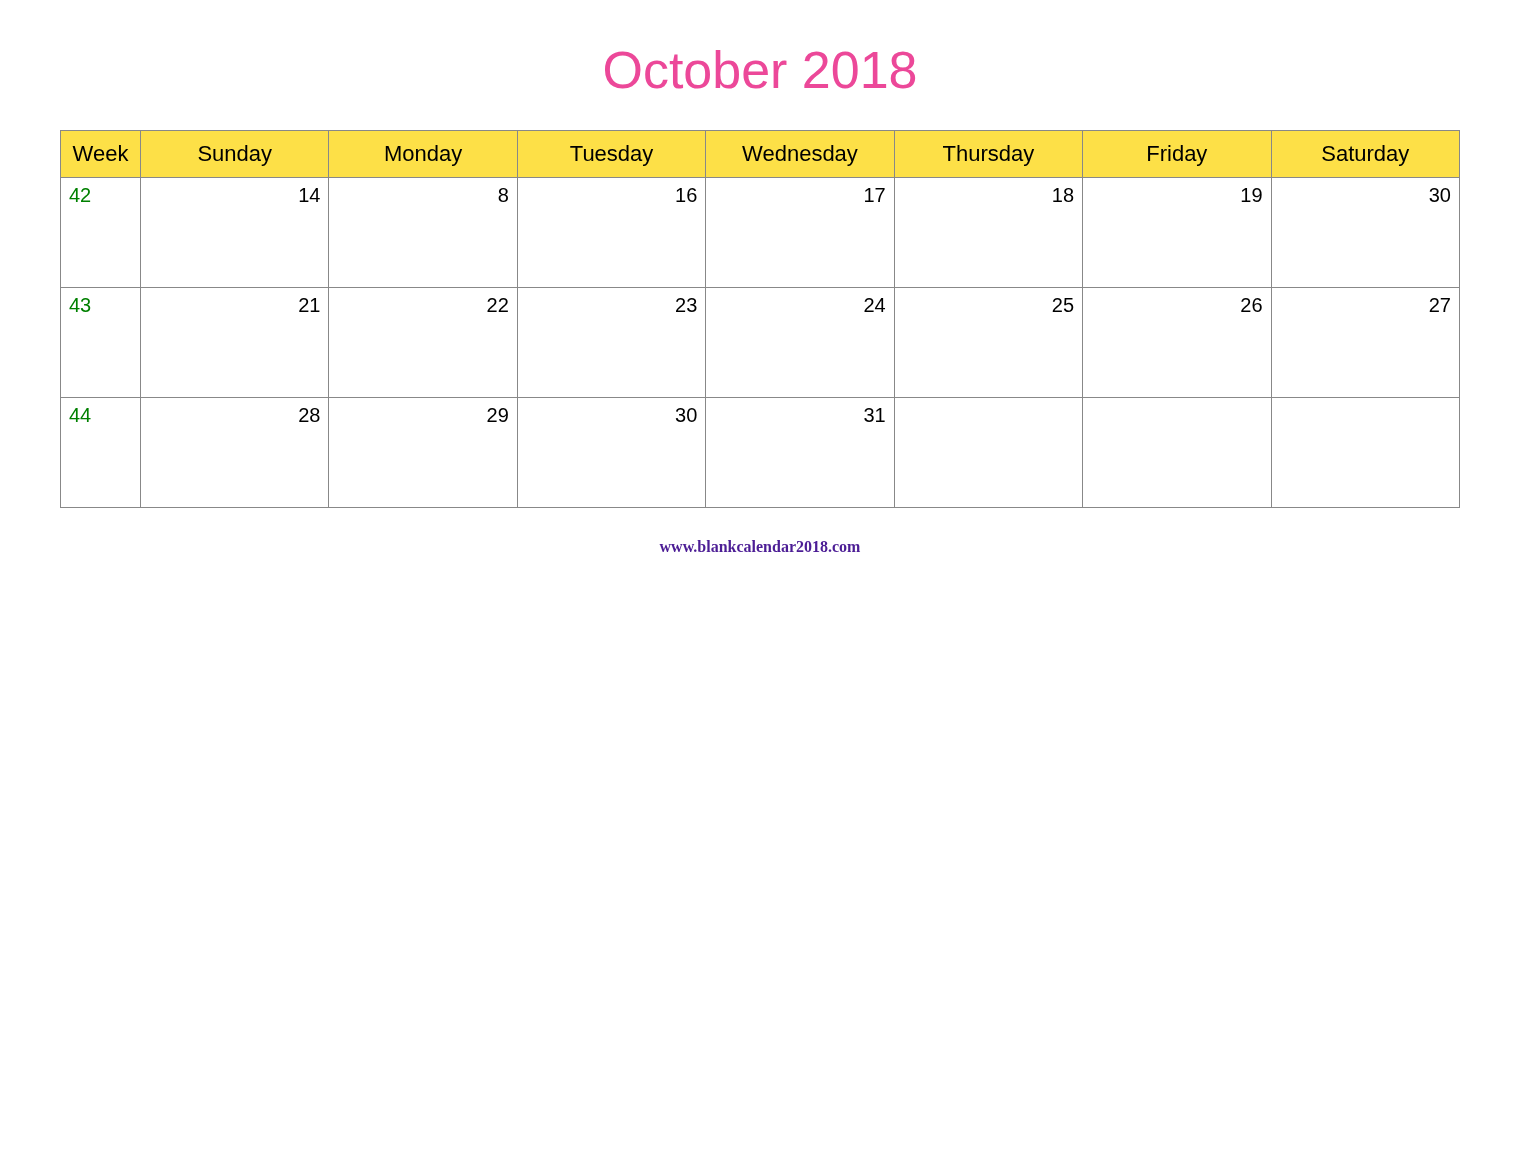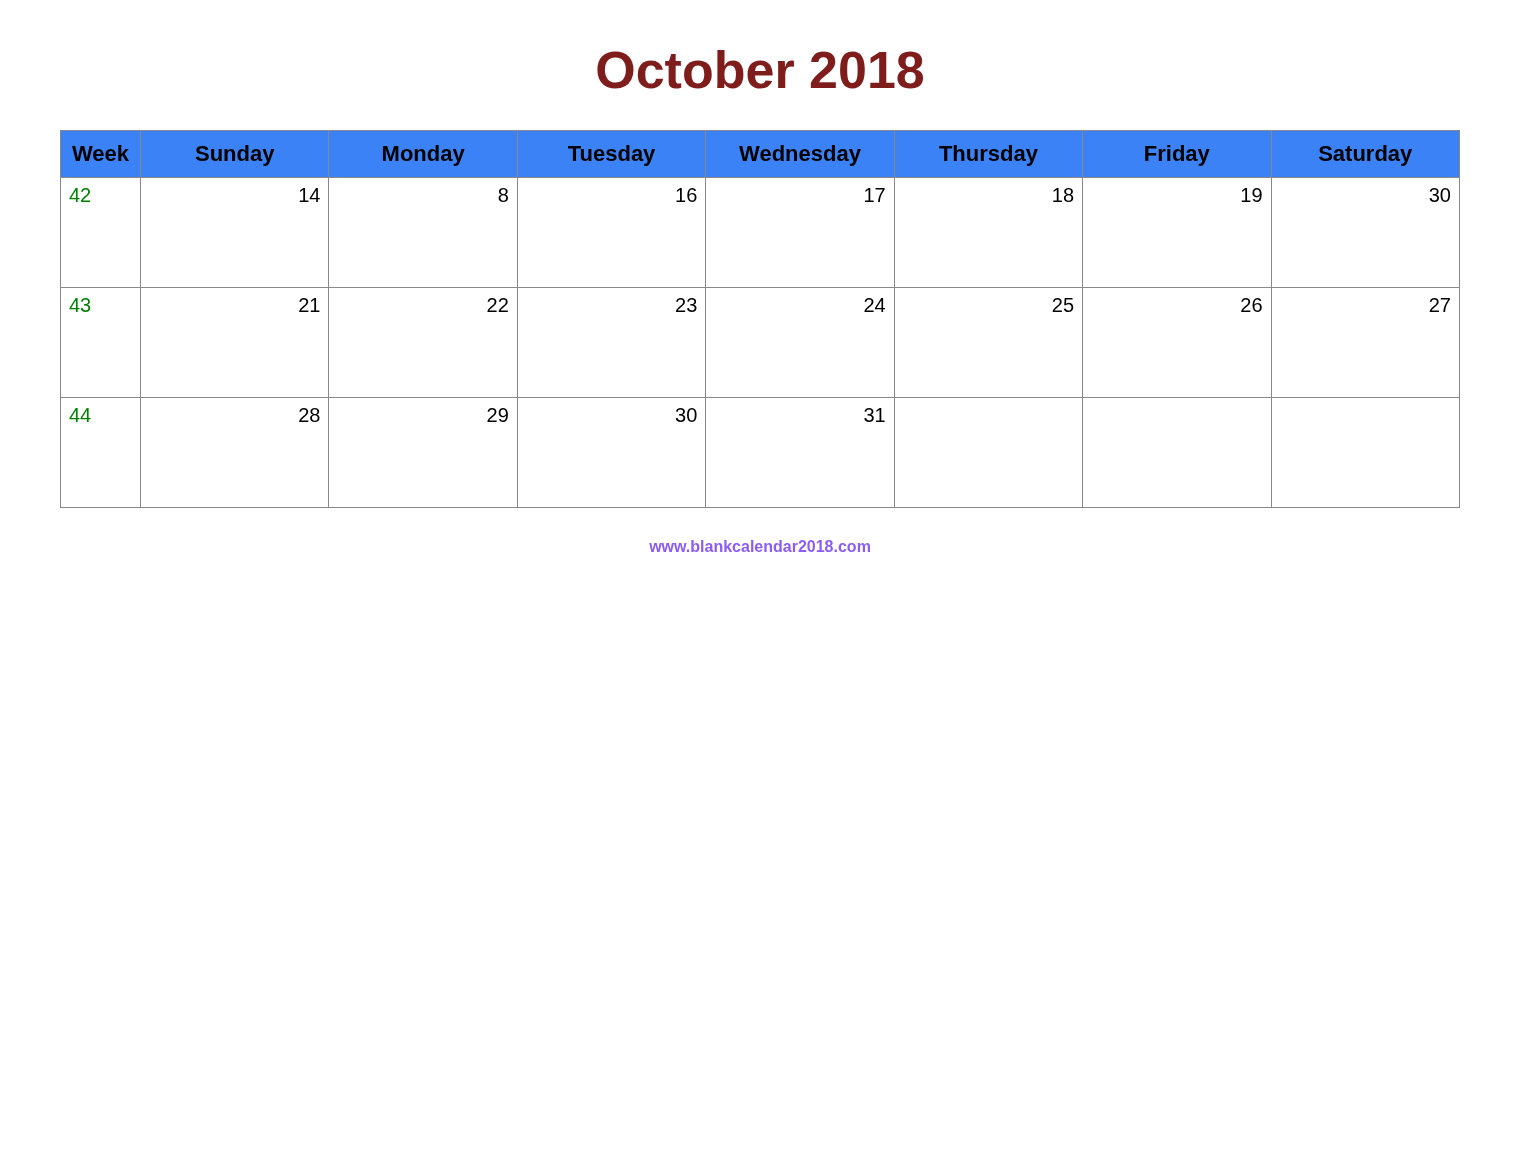--- a/index.html
+++ b/index.html
@@ -14,44 +14,44 @@
       width: 1520px;
       min-height: 1174px;
       display: flex;
       flex-direction: column;
       align-items: center;
       padding: 40px 60px;
     }
 
     .page-title {
       font-size: 52px;
-      font-weight: bold;
+      font-weight: normal;
       margin-bottom: 30px;
-      color: #7f1d1d;
+      color: #ec4899;
     }
 
     .calendar-table {
       width: 100%;
       border-collapse: collapse;
       border: 1.5px solid #888;
     }
 
     .calendar-table th,
     .calendar-table td {
       border: 1.5px solid #888;
       padding: 6px 8px;
       vertical-align: top;
     }
 
     .calendar-table thead th {
       text-align: center;
       font-size: 22px;
-      font-weight: bold;
+      font-weight: normal;
       padding: 10px 8px;
-      background: #3b82f6;
+      background: #fde047;
     }
 
     .week-col {
       width: 80px;
       min-width: 80px;
     }
 
     .day-col {
       min-width: 180px;
     }
@@ -82,23 +82,24 @@
 
     .footer-link {
       margin-top: 30px;
       font-size: 16px;
       color: #008000;
       font-weight: bold;
       text-decoration: none;
     }
 
     .footer-link a {
-      color: #8b5cf6;
+      color: #4c1d95;
       text-decoration: none;
       font-weight: bold;
+      font-family: Liberation Serif, serif;
     }
   </style>
 </head>
 <body>
 
 <h1 class="page-title">October 2018</h1>
 
 <table class="calendar-table">
   <thead>
     <tr>

